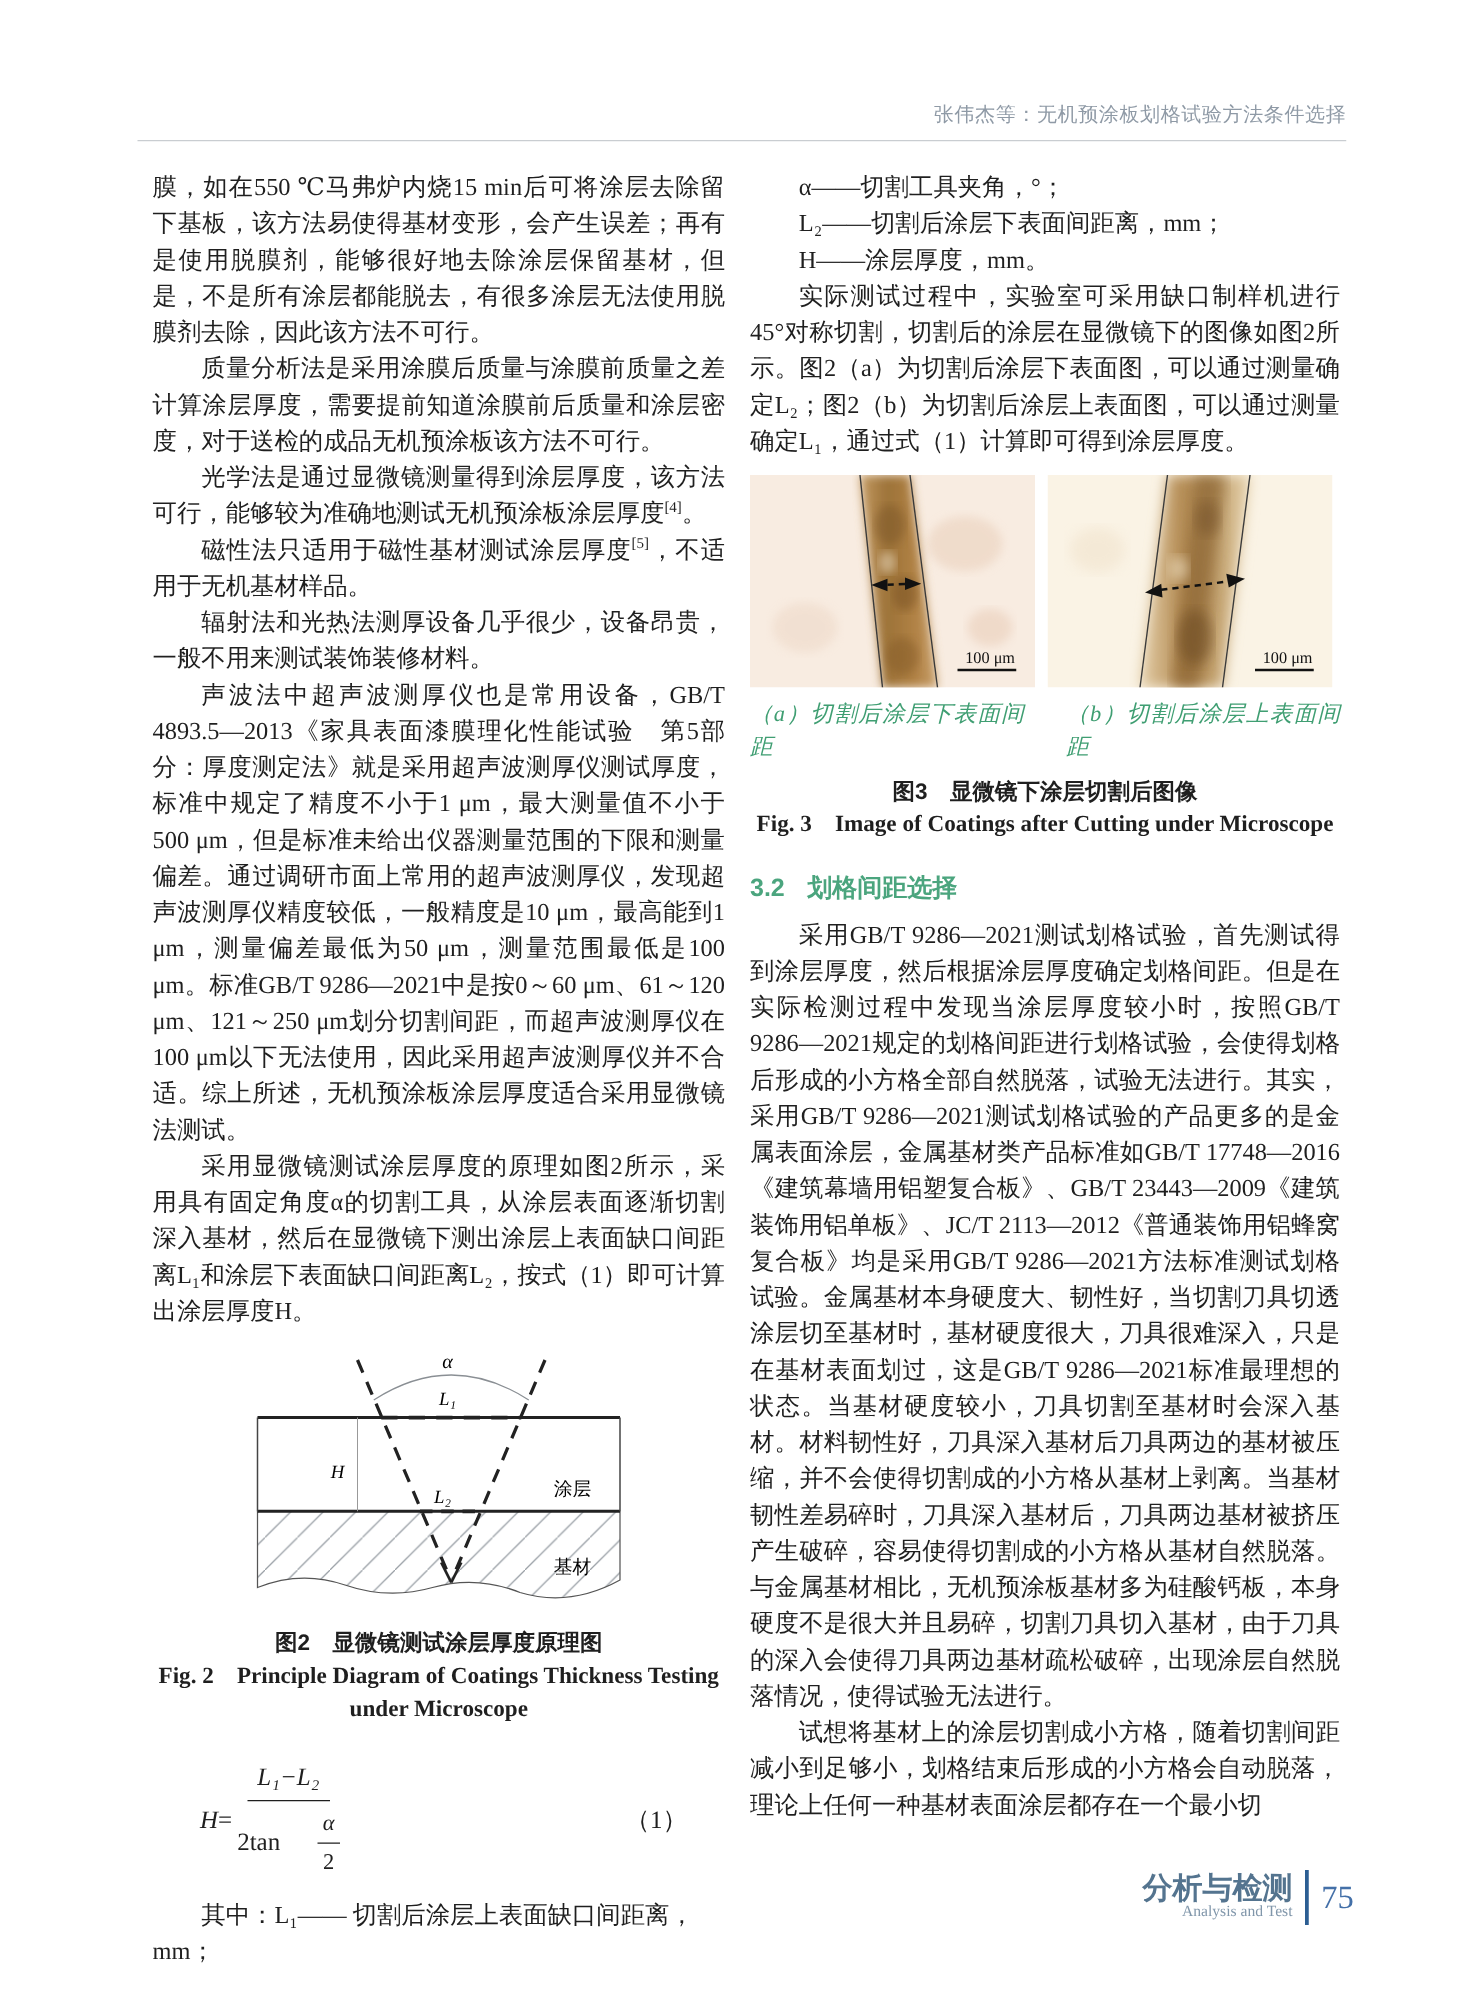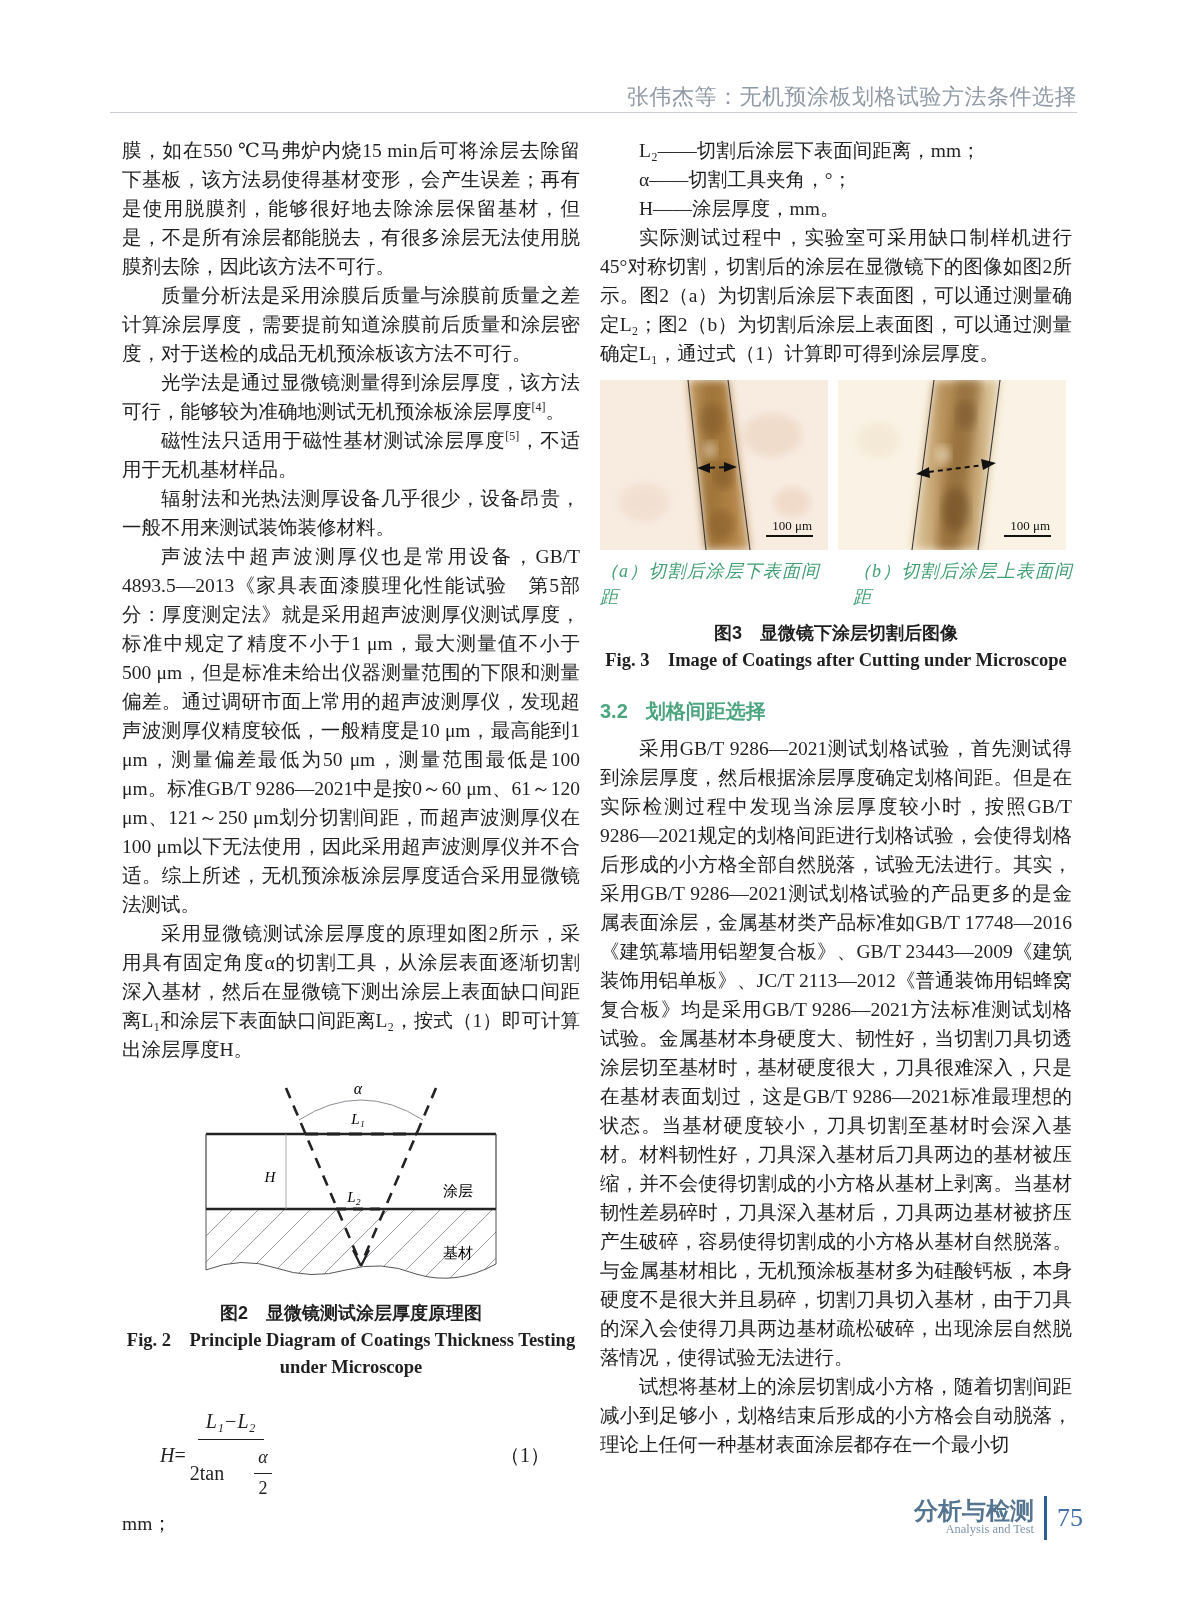--- a/index.html
+++ b/index.html
@@ -1,20 +1,20 @@
 <!DOCTYPE html>
 <html><head>
 <meta charset="utf-8">
 <style>
   html,body{margin:0;padding:0;background:#ffffff;}
   .page{position:relative;width:1187px;height:1600px;background:#fff;overflow:hidden;
         font-family:"Liberation Serif","DejaVu Serif",serif;color:#1f1f1f;}
   .running-head{position:absolute;top:82px;left:110px;right:110px;text-align:right;
         font-family:"Liberation Sans","DejaVu Sans",sans-serif;
-        font-size:22px;color:#8f9aa6;letter-spacing:.5px;}
+        font-size:16px;color:#8f9aa6;letter-spacing:.5px;}
   .head-rule{position:absolute;top:112px;left:110px;right:110px;height:1px;background:#c9cdd1;}
   .col{position:absolute;top:136px;font-size:19.5px;line-height:29px;text-align:justify;}
   .col-left{left:122px;width:458px;}
   .col-right{left:600px;width:472px;}
   .col p{margin:0;text-indent:2em;}
   .col p.noindent{text-indent:0;}
   sup{font-size:12px;line-height:0;}
   
   .fig2-wrap{margin:10px 0 4px 0;text-align:center;}
   .cap-zh{font-family:"Liberation Sans","DejaVu Sans",sans-serif;font-weight:bold;
@@ -111,26 +111,27 @@
         <span class="fden">
           <span>2tan</span>
           <span class="frac small">
             <span class="fnum var">α</span>
             <span>2</span>
           </span>
         </span>
       </span>
       <span class="eqnum">（1）</span>
     </div>
+    <p style="margin-top:14px;">其中：L₁—— 切割后涂层上表面缺口间距离，</p>
     <p class="noindent">mm；</p>
   </div>
 
   <div class="col col-right">
+    <p>α——切割工具夹角，°；</p>
     <p>L₂——切割后涂层下表面间距离，mm；</p>
-    <p>α——切割工具夹角，°；</p>
     <p>H——涂层厚度，mm。</p>
     <p>实际测试过程中，实验室可采用缺口制样机进行45°对称切割，切割后的涂层在显微镜下的图像如图2所示。图2（a）为切割后涂层下表面图，可以通过测量确定L₂；图2（b）为切割后涂层上表面图，可以通过测量确定L₁，通过式（1）计算即可得到涂层厚度。</p>
 
     <div class="fig3-row">
       <svg width="228" height="170" viewBox="0 0 228 170">
         <defs>
           <linearGradient id="bandA" x1="0" y1="0" x2="1" y2="0">
             <stop offset="0" stop-color="#c39a62"></stop>
             <stop offset="0.35" stop-color="#9c7238"></stop>
             <stop offset="0.7" stop-color="#b08144"></stop>

